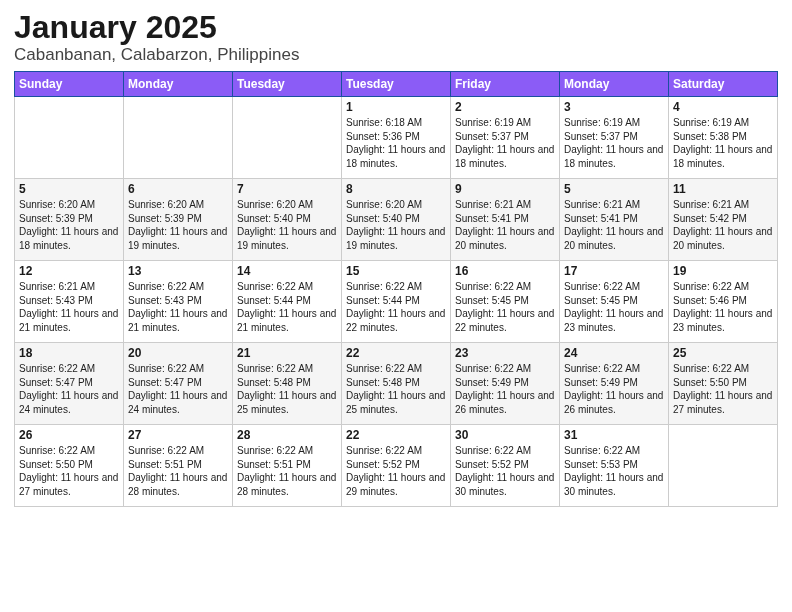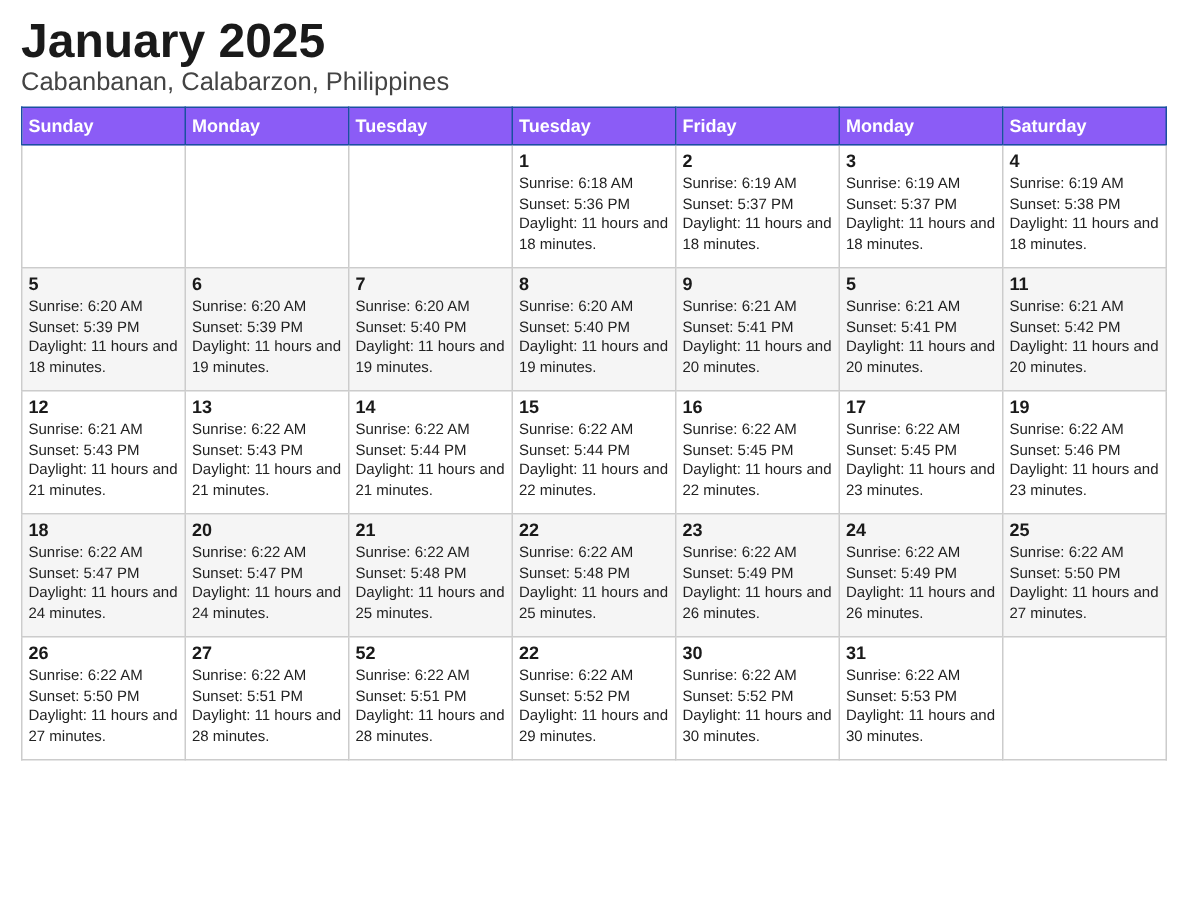--- a/index.html
+++ b/index.html
@@ -158,21 +158,21 @@
           <td><span class="day-number">20</span><span class="day-info">Sunrise: 6:22 AM<br>Sunset: 5:47 PM<br>Daylight: 11 hours and 24 minutes.</span></td>
           <td><span class="day-number">21</span><span class="day-info">Sunrise: 6:22 AM<br>Sunset: 5:48 PM<br>Daylight: 11 hours and 25 minutes.</span></td>
           <td><span class="day-number">22</span><span class="day-info">Sunrise: 6:22 AM<br>Sunset: 5:48 PM<br>Daylight: 11 hours and 25 minutes.</span></td>
           <td><span class="day-number">23</span><span class="day-info">Sunrise: 6:22 AM<br>Sunset: 5:49 PM<br>Daylight: 11 hours and 26 minutes.</span></td>
           <td><span class="day-number">24</span><span class="day-info">Sunrise: 6:22 AM<br>Sunset: 5:49 PM<br>Daylight: 11 hours and 26 minutes.</span></td>
           <td><span class="day-number">25</span><span class="day-info">Sunrise: 6:22 AM<br>Sunset: 5:50 PM<br>Daylight: 11 hours and 27 minutes.</span></td>
         </tr>
         <tr>
           <td><span class="day-number">26</span><span class="day-info">Sunrise: 6:22 AM<br>Sunset: 5:50 PM<br>Daylight: 11 hours and 27 minutes.</span></td>
           <td><span class="day-number">27</span><span class="day-info">Sunrise: 6:22 AM<br>Sunset: 5:51 PM<br>Daylight: 11 hours and 28 minutes.</span></td>
-          <td><span class="day-number">52</span><span class="day-info">Sunrise: 6:22 AM<br>Sunset: 5:51 PM<br>Daylight: 11 hours and 28 minutes.</span></td>
+          <td><span class="day-number">28</span><span class="day-info">Sunrise: 6:22 AM<br>Sunset: 5:51 PM<br>Daylight: 11 hours and 28 minutes.</span></td>
           <td><span class="day-number">22</span><span class="day-info">Sunrise: 6:22 AM<br>Sunset: 5:52 PM<br>Daylight: 11 hours and 29 minutes.</span></td>
           <td><span class="day-number">30</span><span class="day-info">Sunrise: 6:22 AM<br>Sunset: 5:52 PM<br>Daylight: 11 hours and 30 minutes.</span></td>
           <td><span class="day-number">31</span><span class="day-info">Sunrise: 6:22 AM<br>Sunset: 5:53 PM<br>Daylight: 11 hours and 30 minutes.</span></td>
           <td class="empty-cell"></td>
         </tr>
       </tbody>
   </table>
 </div>
 
 </body></html>

